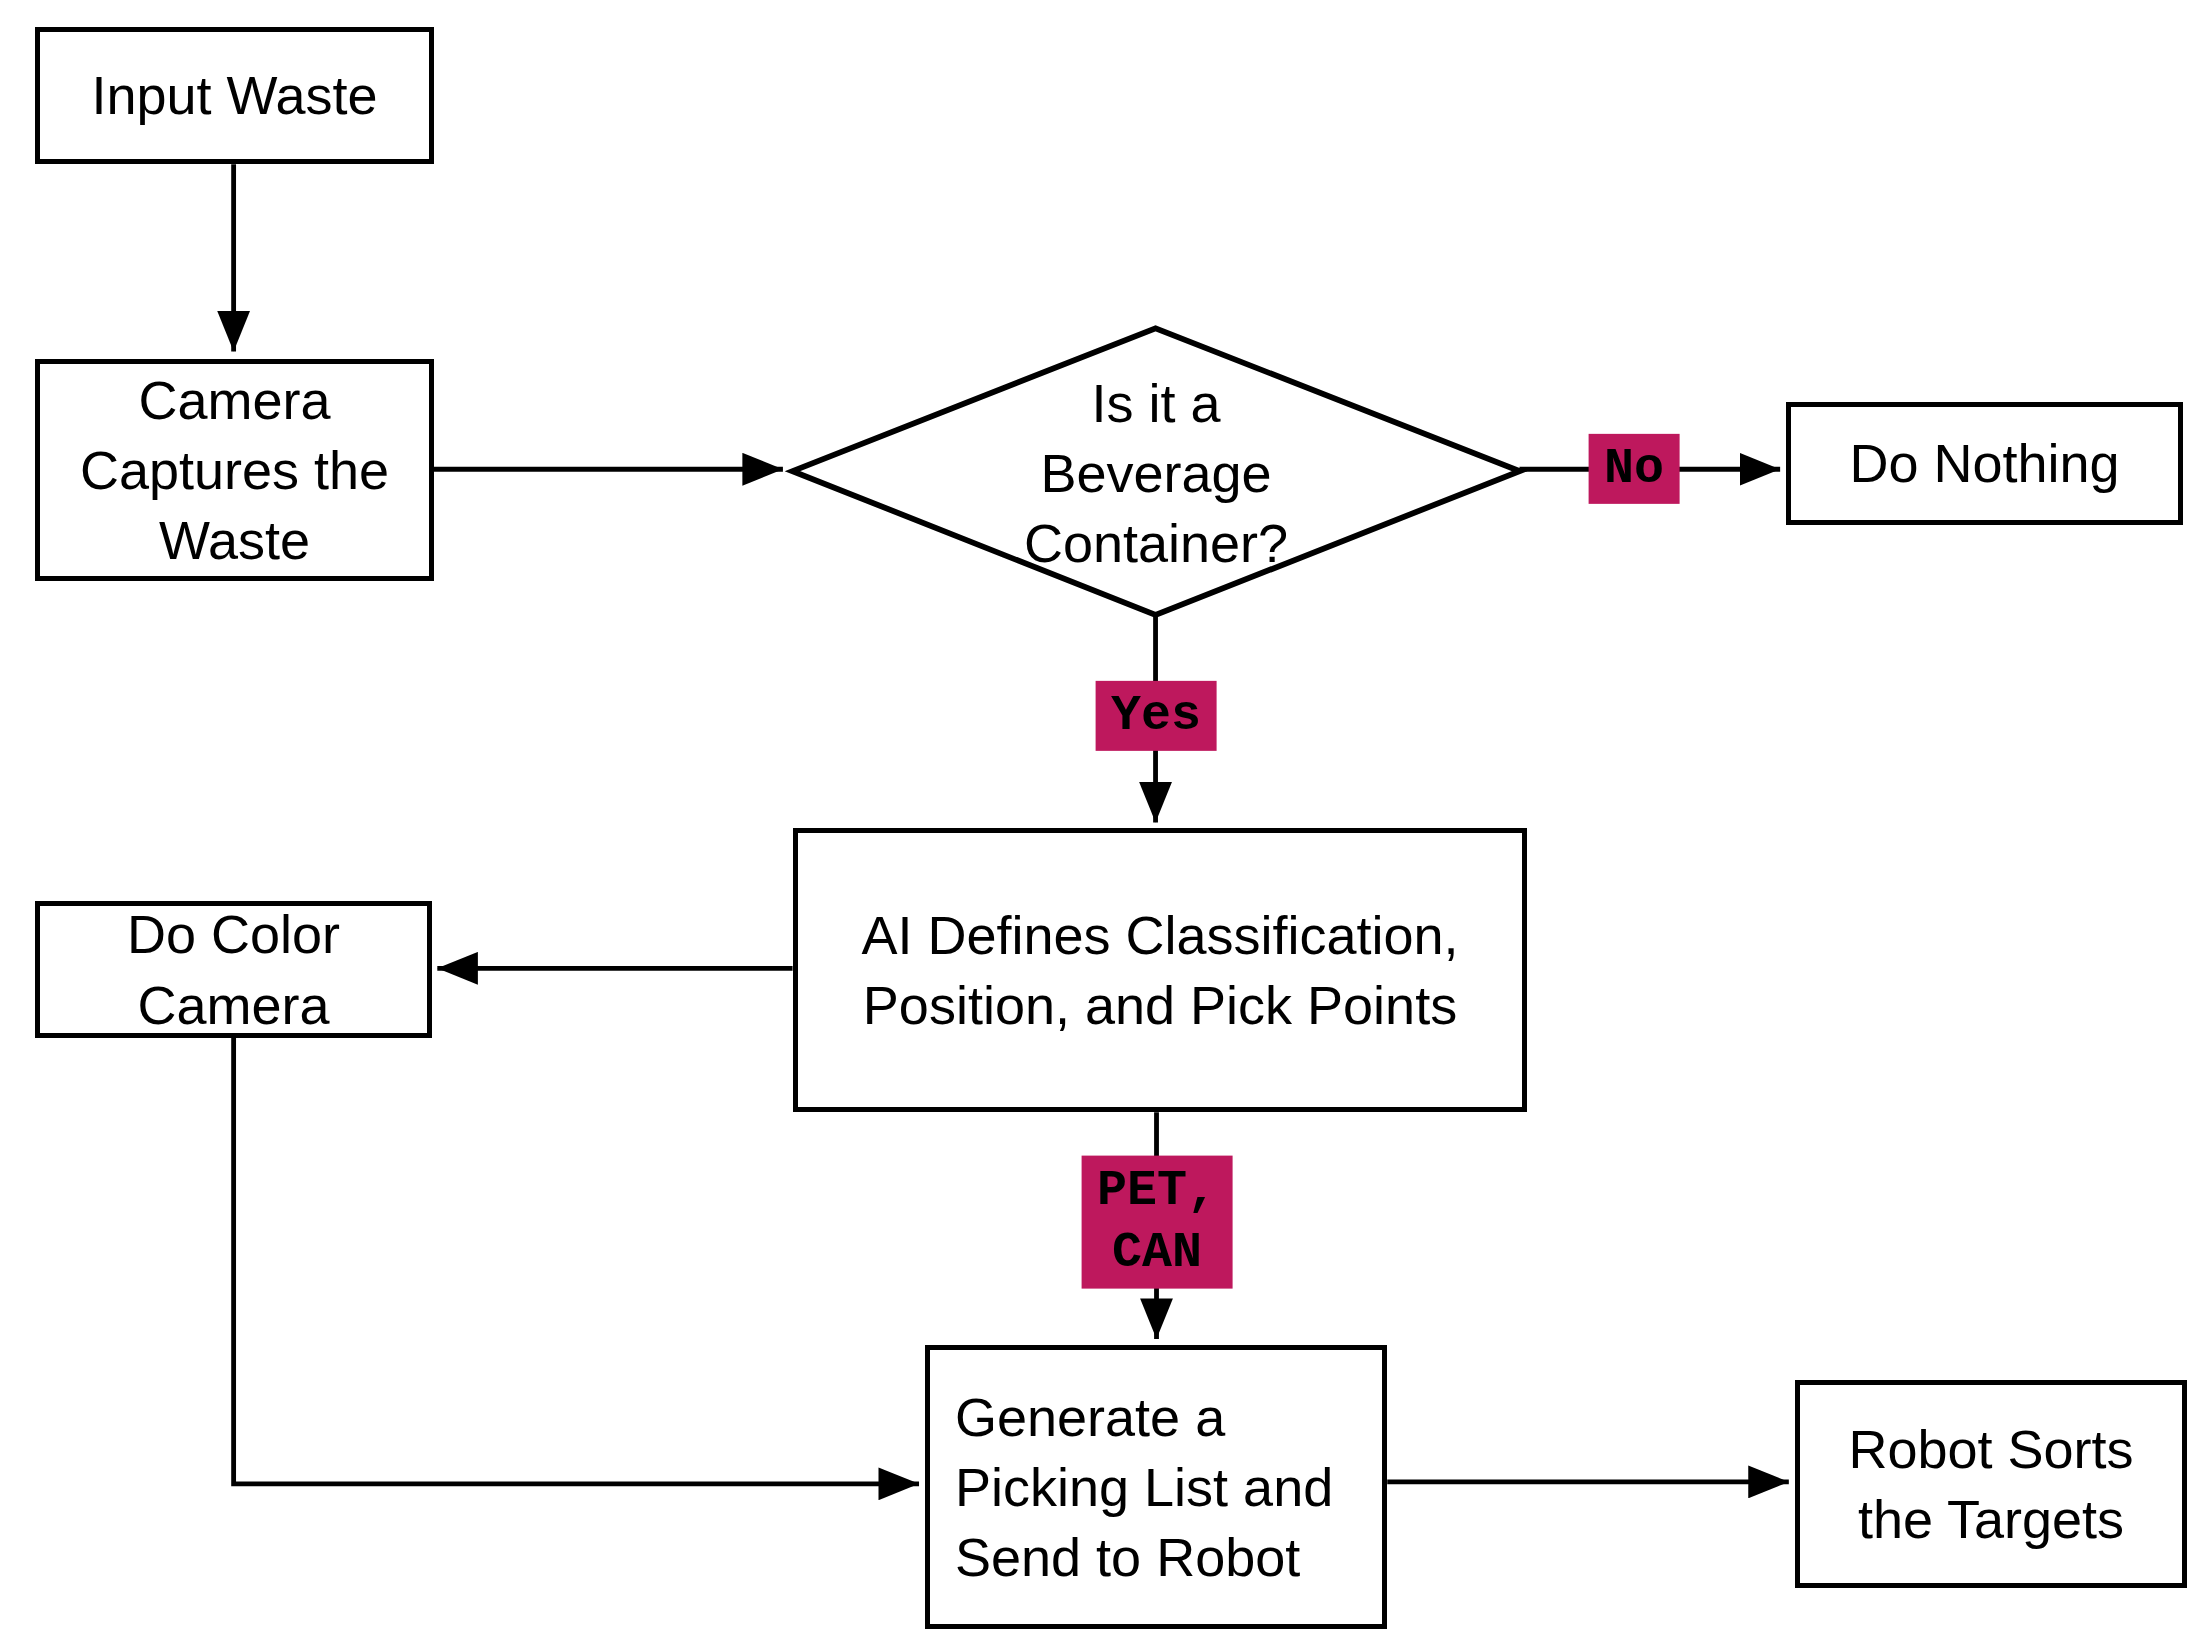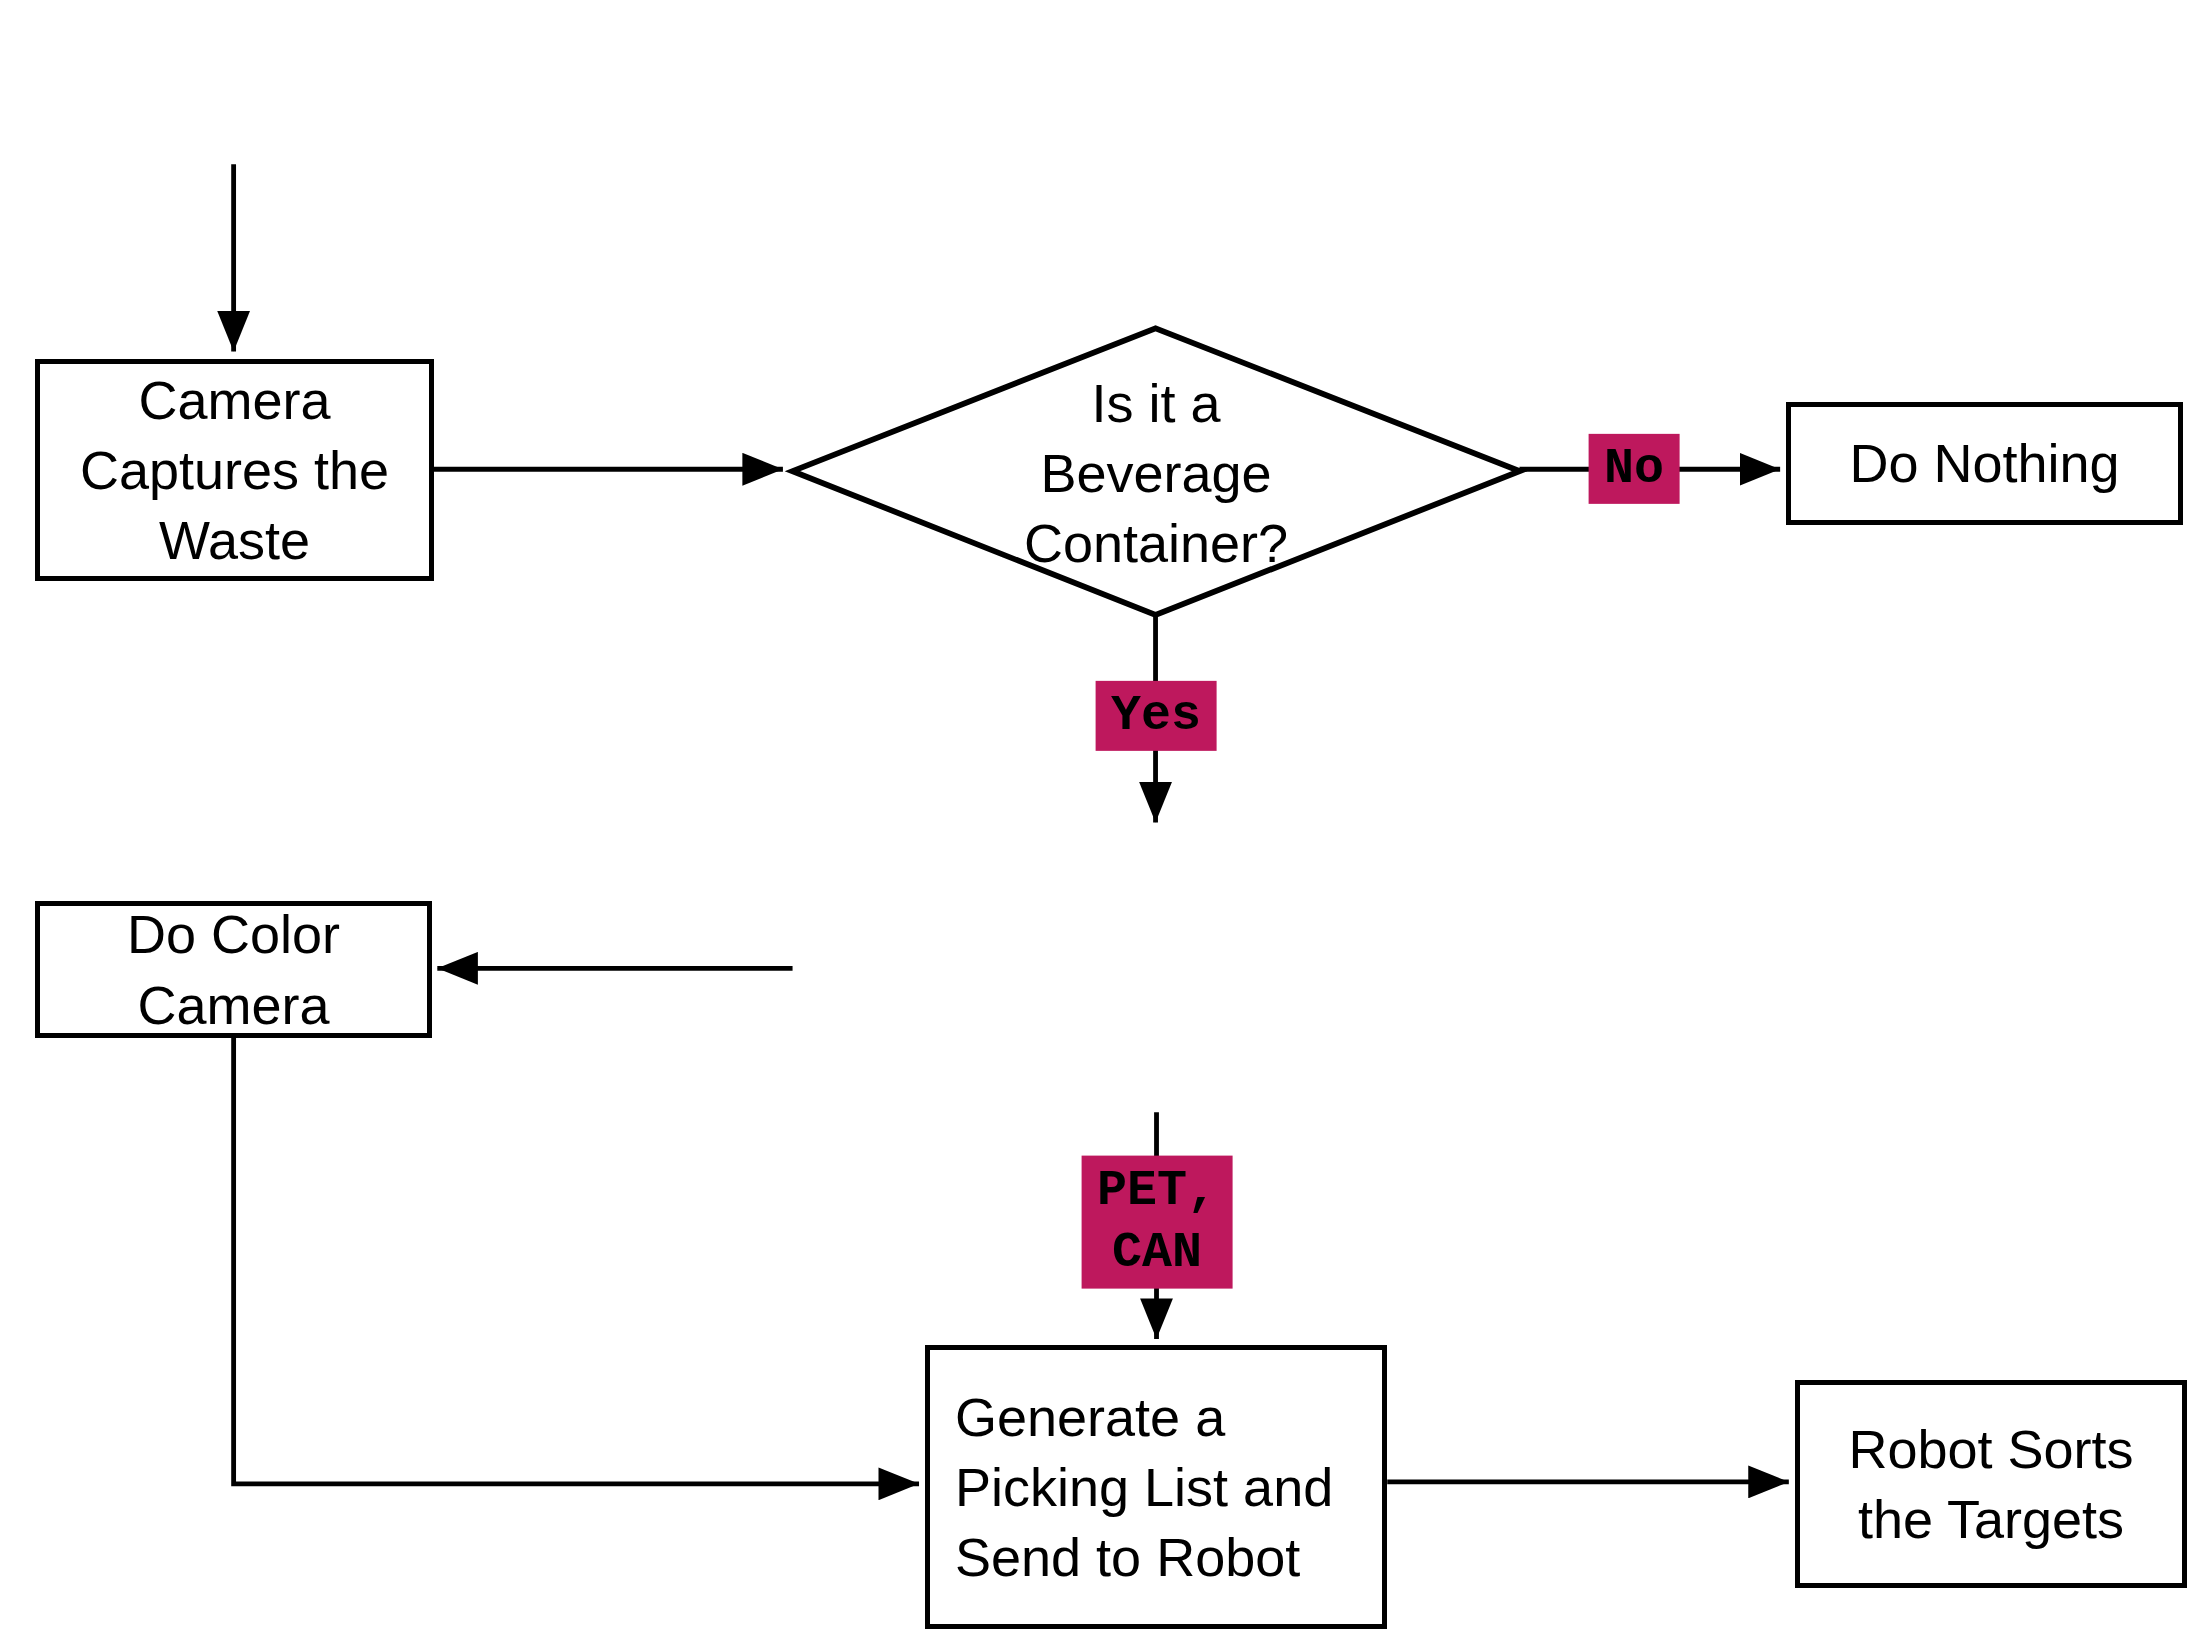--- a/index.html
+++ b/index.html
@@ -82,35 +82,42 @@
     <line x1="242" y1="170" x2="242" y2="364" stroke="#000000" stroke-width="5" marker-end="url(#arrow)"></line>
     <line x1="449" y1="486" x2="811" y2="486" stroke="#000000" stroke-width="5" marker-end="url(#arrow)"></line>
     <line x1="1574" y1="486" x2="1844" y2="486" stroke="#000000" stroke-width="5" marker-end="url(#arrow)"></line>
     <line x1="1197" y1="637" x2="1197" y2="852" stroke="#000000" stroke-width="5" marker-end="url(#arrow)"></line>
     <line x1="821" y1="1003" x2="453" y2="1003" stroke="#000000" stroke-width="5" marker-end="url(#arrow)"></line>
     <line x1="1198" y1="1152" x2="1198" y2="1387" stroke="#000000" stroke-width="5" marker-end="url(#arrow)"></line>
     <polyline points="242,1075 242,1537 952,1537" fill="none" stroke="#000000" stroke-width="5" marker-end="url(#arrow)"></polyline>
     <line x1="1437" y1="1535" x2="1853" y2="1535" stroke="#000000" stroke-width="5" marker-end="url(#arrow)"></line>
   </svg>
 
+  <div class="node" style="left:35px; top:27px; width:399px; height:137px;">
+    <span class="node-label">Input Waste</span>
+  </div>
 
   <div class="node" style="left:35px; top:359px; width:399px; height:222px;">
     <span class="node-label">Camera
 Captures the
 Waste</span>
   </div>
 
   <div class="diamond-label" style="left:1156px; top:473px;">Is it a
 Beverage
 Container?</div>
 
   <div class="node" style="left:1786px; top:402px; width:397px; height:123px;">
     <span class="node-label">Do Nothing</span>
   </div>
 
+  <div class="node" style="left:793px; top:828px; width:734px; height:284px;">
+    <span class="node-label">AI Defines Classification,
+Position, and Pick Points</span>
+  </div>
 
   <div class="node" style="left:35px; top:901px; width:397px; height:137px;">
     <span class="node-label">Do Color
 Camera</span>
   </div>
 
   <div class="node node--left" style="left:925px; top:1345px; width:462px; height:284px;">
     <span class="node-label">Generate a
 Picking List and
 Send to Robot</span>

